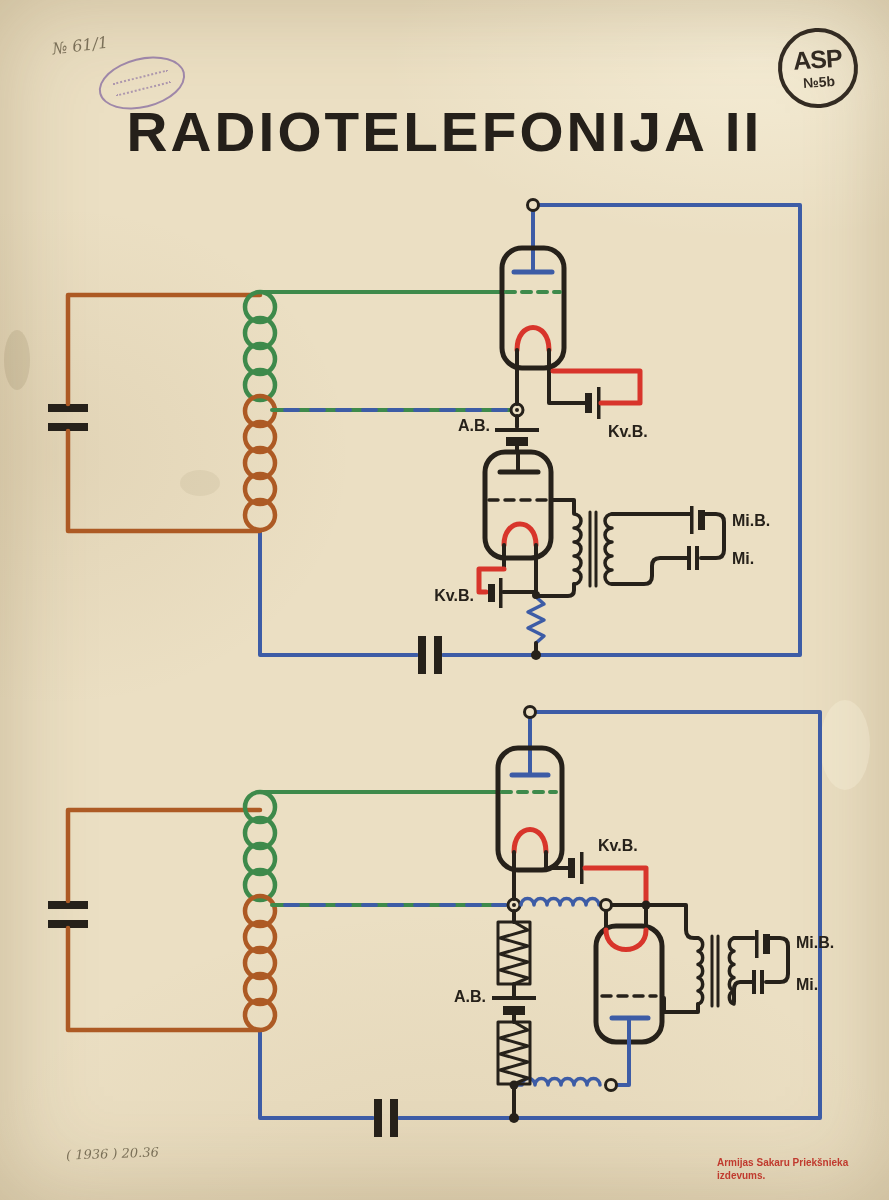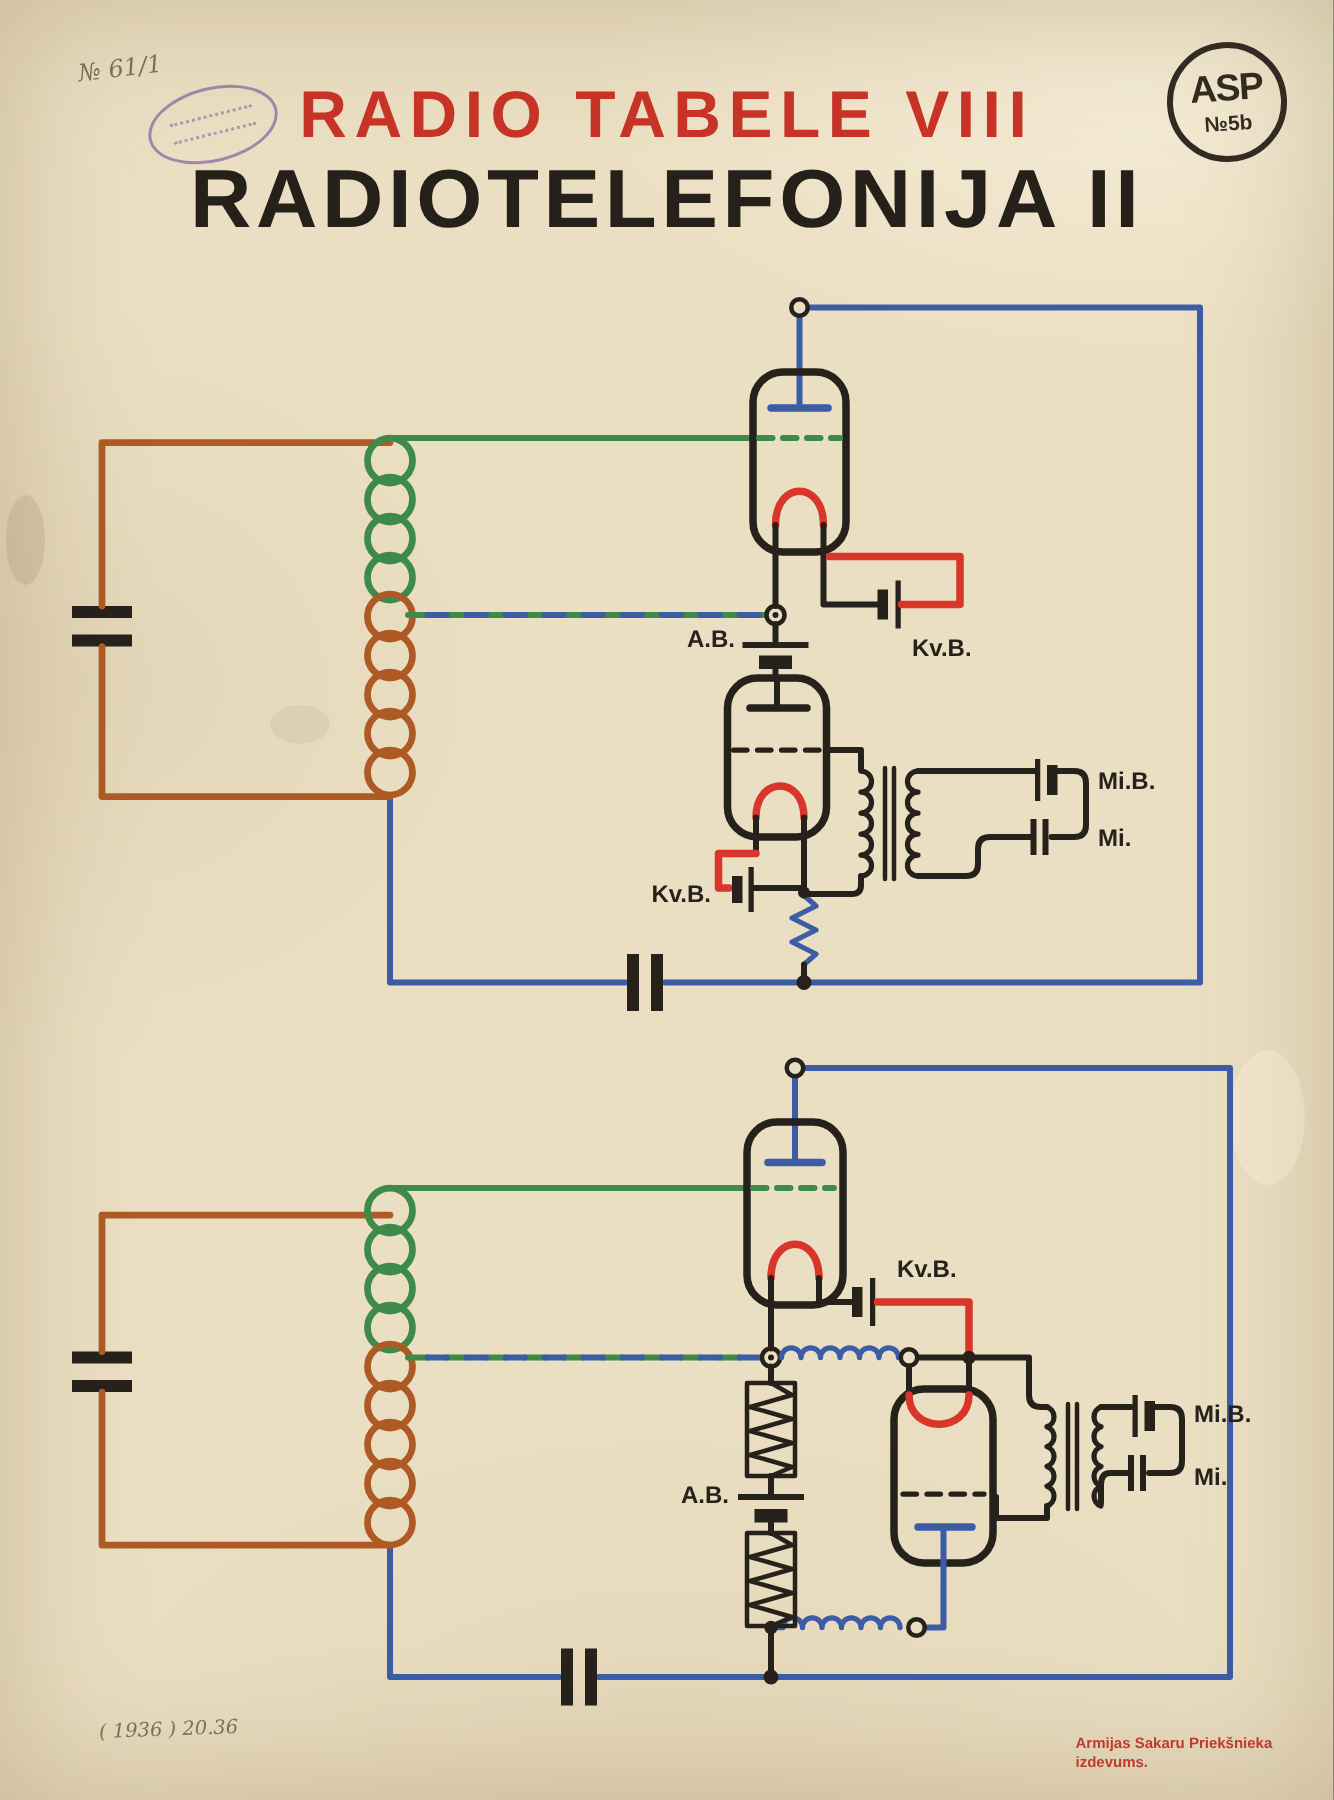--- a/index.html
+++ b/index.html
@@ -50,21 +50,20 @@
 
 <div class="poster">
 
   <div class="pencil hand-no">№ 61/1</div>
 
   <div class="stamp">
     <div class="ln a"></div>
     <div class="ln b"></div>
   </div>
 
-  <div class="page-title">RADIO TABELE VIII</div>
   <div class="page-subtitle">RADIOTELEFONIJA II</div>
 
   <div class="logo">
     <div class="mono">ASP</div>
     <div class="num">№5b</div>
   </div>
 
   <div class="blotch b1"></div>
   <div class="blotch b2"></div>
   <div class="blotch b3"></div>

